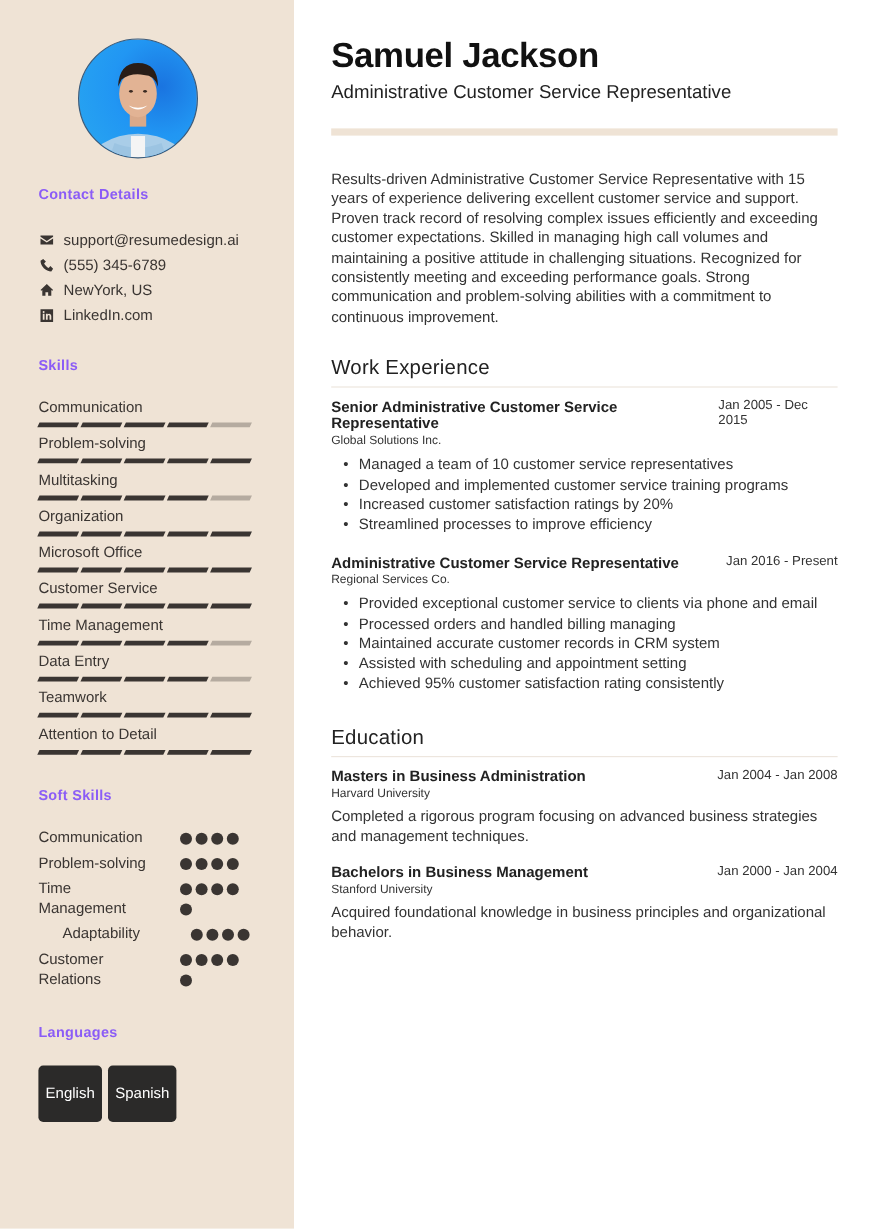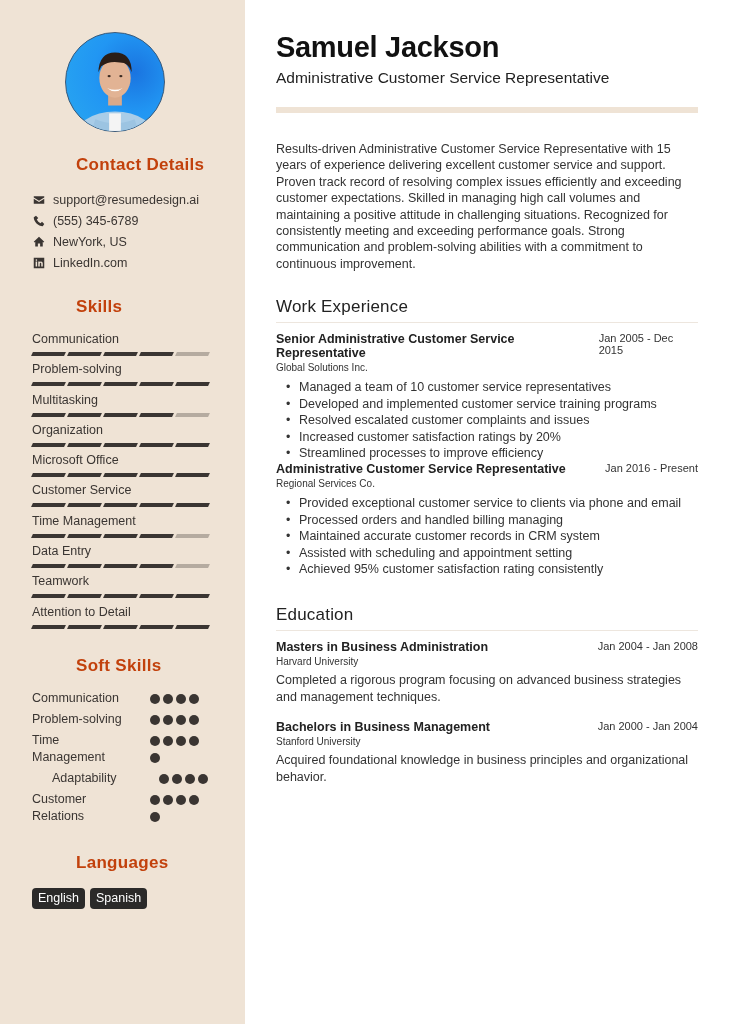--- a/index.html
+++ b/index.html
@@ -19,22 +19,22 @@
 
     
     .avatar {
       position: absolute; left: 65px; top: 32px; width: 100px; height: 100px;
       border-radius: 50%; border: 1px solid #3a5a7a; overflow: hidden;
       background: radial-gradient(circle at 70% 40%, #1a74e0 0%, #2196f3 45%, #29a8f0 100%);
     }
     .avatar svg { width: 100%; height: 100%; display: block; }
 
     .side-heading {
-      position: absolute; left: 32px; font-size: 17px; font-weight: bold;
-      color: #c2410c; letter-spacing: 0.3px; margin-left: 44px;
+      position: absolute; left: 32px; font-size: 12px; font-weight: bold;
+      color: #8b5cf6; letter-spacing: 0.3px;
     }
 
     .contact-list { position: absolute; left: 32px; top: 193px; width: 190px; }
     .contact-item { display: flex; align-items: flex-start; height: 21px; font-size: 12.5px; color: #3a3532; }
     .contact-item .ico { width: 13px; height: 13px; margin-right: 8px; display: inline-flex; align-items: center; justify-content: center; }
     .contact-item .ico svg { width: 12px; height: 12px; fill: #3a3532; }
 
     .skills-list { position: absolute; left: 32px; top: 331px; width: 182px; }
     .skill { height: 30.3px; }
     .skill-label { font-size: 12.5px; color: #3a3532; line-height: 16px; }
@@ -46,21 +46,21 @@
     .skill-bar .seg.off { background: #b5aba0; }
 
     .soft-list { position: absolute; left: 32px; top: 690px; width: 182px; }
     .soft-row { display: flex; align-items: flex-start; font-size: 12.5px; color: #3a3532; }
     .soft-label { width: 118px; line-height: 17px; }
     .dots { display: flex; flex-wrap: wrap; width: 60px; gap: 3px 3px; padding-top: 4px; }
     .dot { width: 10px; height: 10px; border-radius: 50%; background: #3a3532; }
 
     .lang-list { position: absolute; left: 32px; top: 888px; display: flex; gap: 5px; }
     .lang-badge {
-      background: #2b2a29; color: #fff; font-size: 12.5px; padding: 3px 6px;
+      background: #2b2a29; color: #fff; font-size: 12.5px; padding: 16px 6px;
       border-radius: 4px; line-height: 15px;
     }
 
     
     .name { position: absolute; left: 276px; top: 31px; font-size: 29px; font-weight: bold; color: #111; letter-spacing: -0.3px; }
     .title { position: absolute; left: 276px; top: 69px; font-size: 15.5px; color: #222; }
     .header-rule { position: absolute; left: 276px; top: 107px; width: 422px; height: 6px; background: #efe3d5; }
 
     .summary { position: absolute; left: 276px; top: 141px; width: 425px; font-size: 12.5px; line-height: 16.4px; color: #333; }
 
@@ -306,21 +306,20 @@
 
 <div class="entry" style="top:332px;">
   <div class="entry-head">
     <span class="entry-role">Senior Administrative Customer Service Representative</span>
     <span class="entry-date">Jan 2005 - Dec 2015</span>
   </div>
   <div class="entry-org">Global Solutions Inc.</div>
   <ul class="entry-bullets">
     <li>Managed a team of 10 customer service representatives</li>
     <li>Developed and implemented customer service training programs</li>
-    <li>Resolved escalated customer complaints and issues</li>
     <li>Increased customer satisfaction ratings by 20%</li>
     <li>Streamlined processes to improve efficiency</li>
   </ul>
 </div>
 
 <div class="entry" style="top:462px;">
   <div class="entry-head">
     <span class="entry-role">Administrative Customer Service Representative</span>
     <span class="entry-date">Jan 2016 - Present</span>
   </div>

